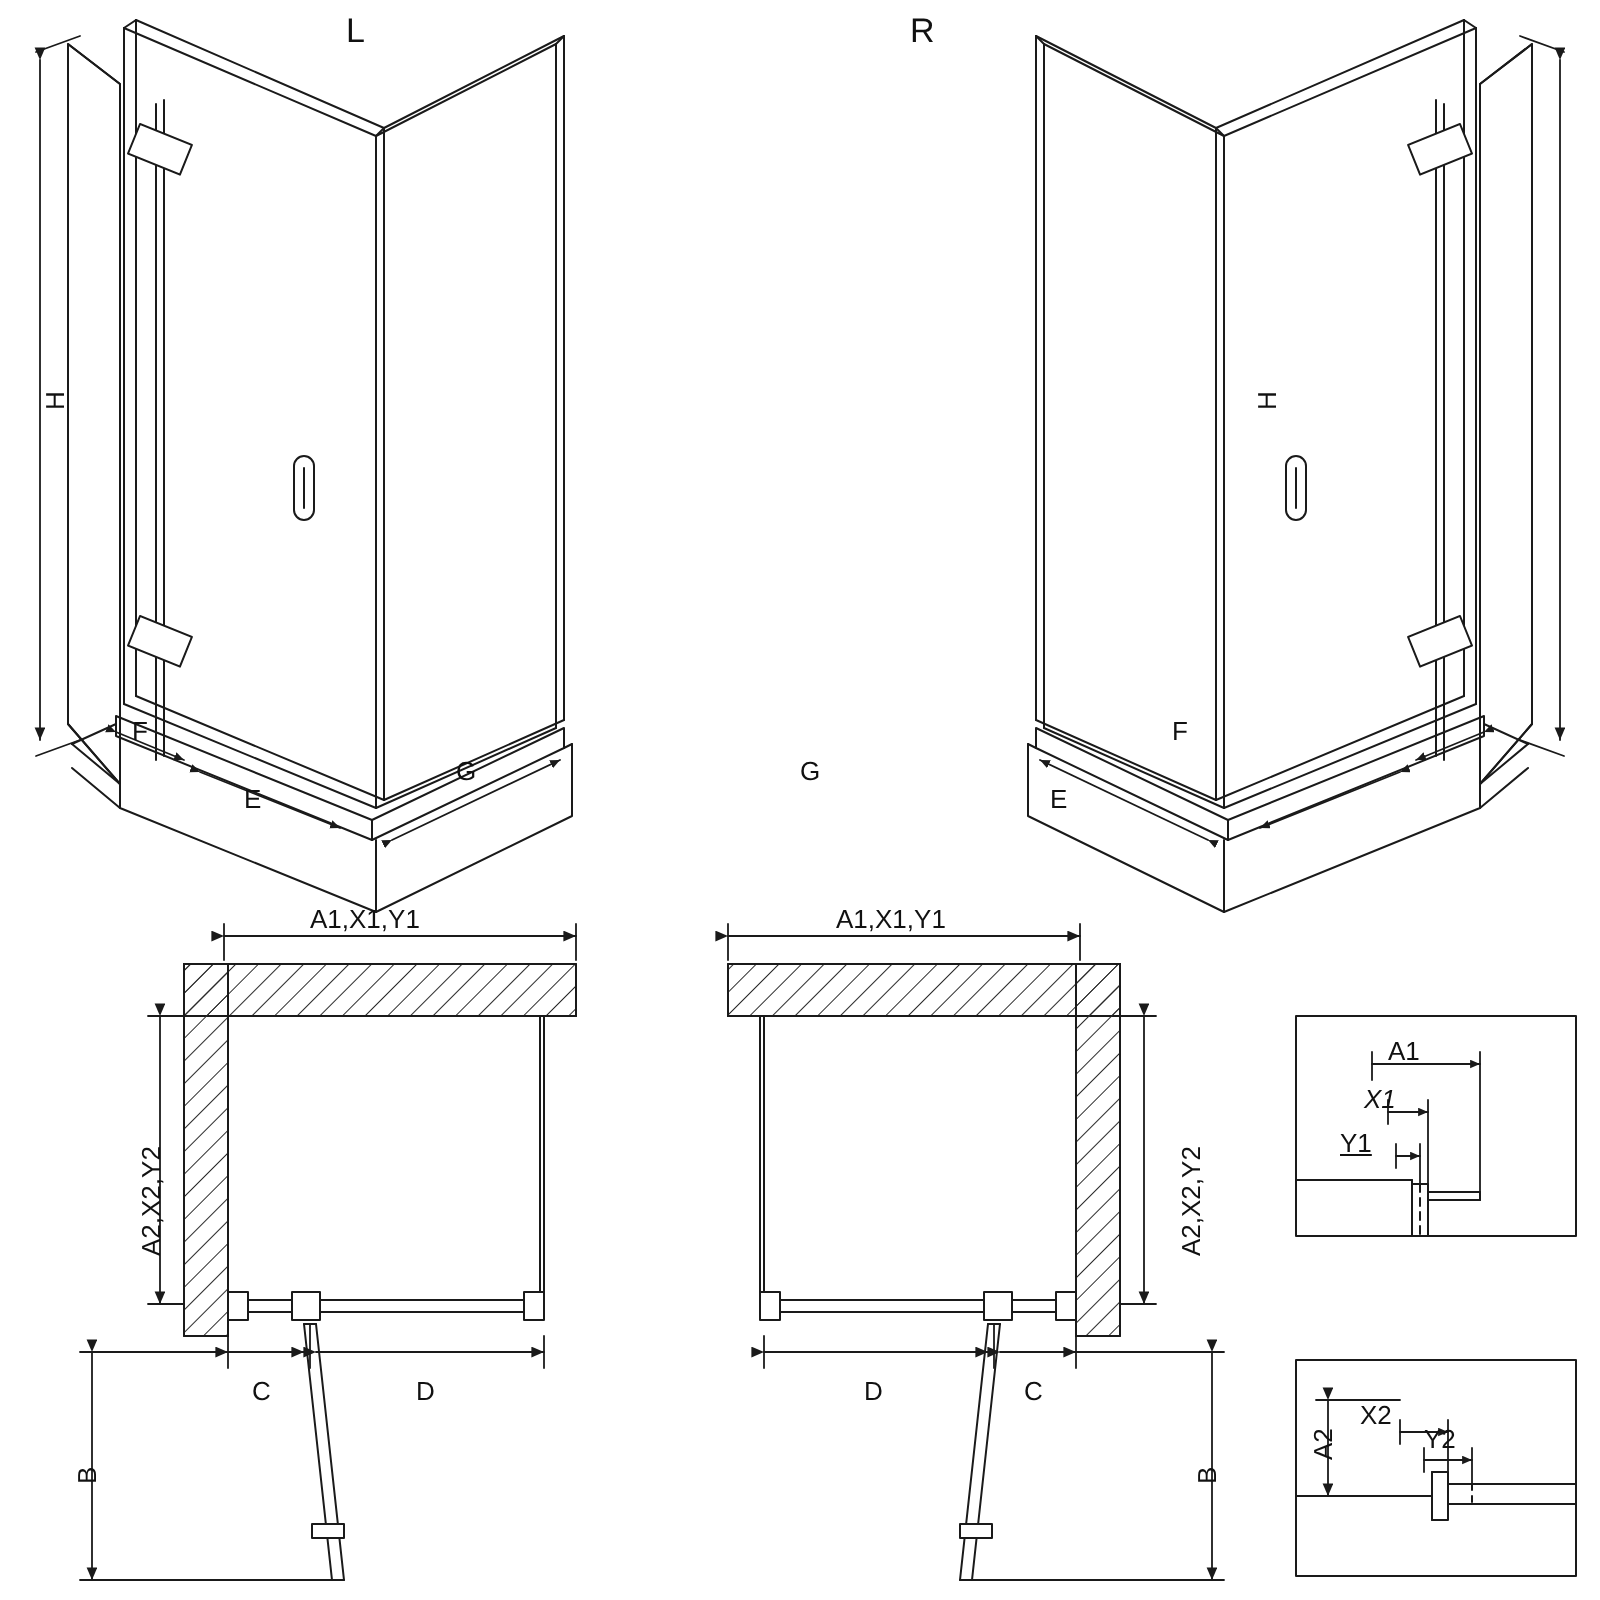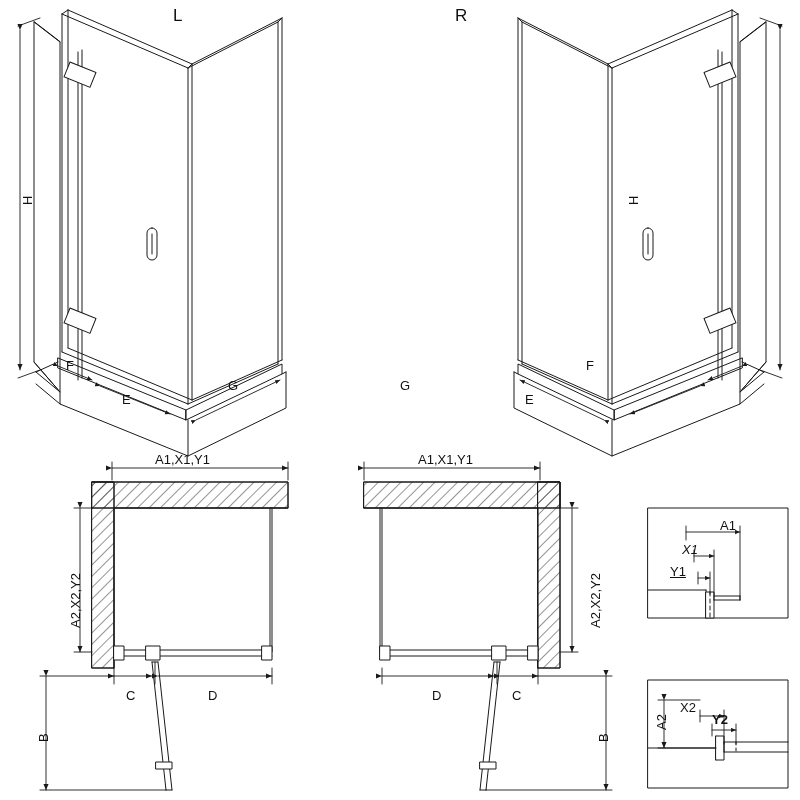--- a/index.html
+++ b/index.html
@@ -299,19 +299,19 @@
 <div class="lbl" style="left:126px;top:688px;">C</div>
 <div class="lbl" style="left:208px;top:688px;">D</div>
 <div class="lbl rot" style="left:36px;top:742px;">B</div>
 
 <div class="lbl" style="left:418px;top:452px;">A1,X1,Y1</div>
 <div class="lbl rot" style="left:588px;top:628px;">A2,X2,Y2</div>
 <div class="lbl" style="left:432px;top:688px;">D</div>
 <div class="lbl" style="left:512px;top:688px;">C</div>
 <div class="lbl rot" style="left:596px;top:742px;">B</div>
 
-<div class="lbl" style="left:720px;top:518px;">A1</div>
+<div class="lbl" style="left:694px;top:518px;">A1</div>
 <div class="lbl" style="left:682px;top:542px;font-style:italic;">X1</div>
 <div class="lbl" style="left:670px;top:564px;text-decoration:underline;">Y1</div>
 
 <div class="lbl rot" style="left:654px;top:730px;">A2</div>
 <div class="lbl" style="left:680px;top:700px;">X2</div>
-<div class="lbl" style="left:712px;top:712px;font-weight:bold;">Y2</div>
+<div class="lbl" style="left:712px;top:712px;">Y2</div>
 
 </body></html>

